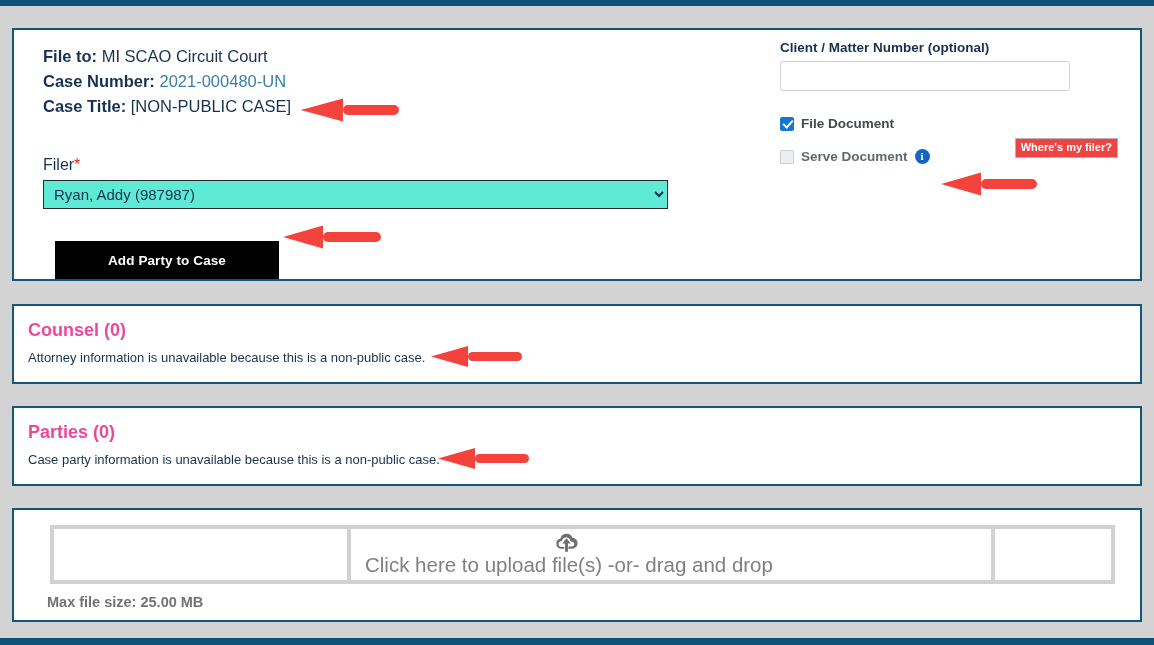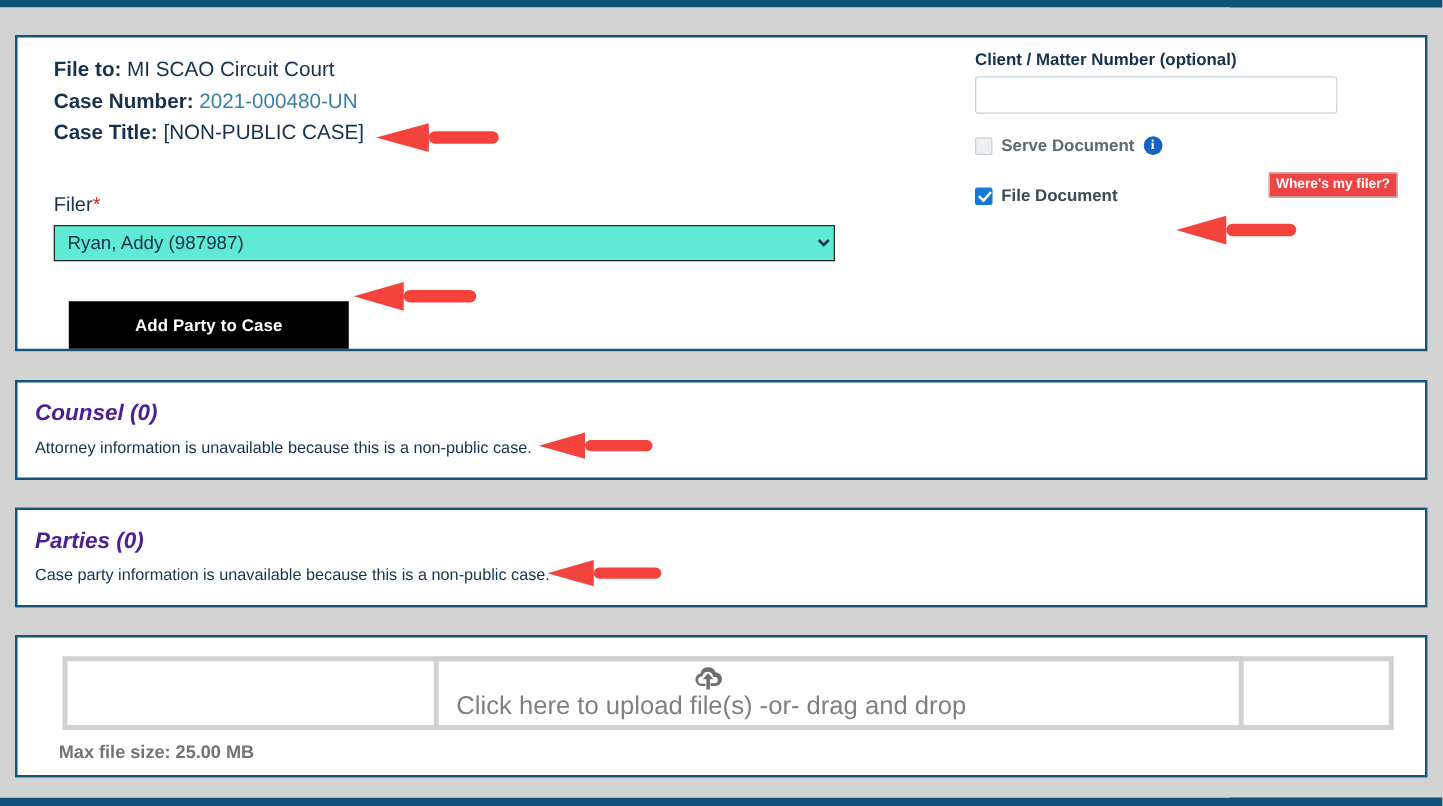--- a/index.html
+++ b/index.html
@@ -226,22 +226,21 @@
     top: 400px;
     width: 1130px;
     height: 80px;
   }
   .sec-title {
     position: absolute;
     left: 14px;
     top: 14px;
     font-size: 18px;
     font-weight: bold;
-    color: #4c1d95;
-    font-style: italic;
+    color: #ec4899;
   }
   .sec-note {
     position: absolute;
     left: 14px;
     top: 44px;
     font-size: 13px;
     color: #16324f;
   }
 
   
@@ -335,29 +334,29 @@
     </div>
 
     <div class="tooltip-badge">Where's my filer?</div>
 
     <button class="btn-primary">Add Party to Case</button>
 
     <div class="case-right">
       <div class="cmn-label">Client / Matter Number (optional)</div>
       <input class="cmn-input" type="text" placeholder="" style="">
 
+      <div class="chk-row">
+        <span class="chk-box checked"></span>
+        <span class="chk-label">File Document</span>
+      </div>
+
       <div class="chk-row second">
         <span class="chk-box disabled"></span>
         <span class="chk-label dim">Serve Document</span>
         <span class="info-icon">i</span>
-      </div>
-
-      <div class="chk-row">
-        <span class="chk-box checked"></span>
-        <span class="chk-label">File Document</span>
       </div>
     </div>
   </div>
 
   <div class="card" id="card-counsel">
     <div class="sec-title">Counsel (0)</div>
     <div class="sec-note">Attorney information is unavailable because this is a non-public case.</div>
   </div>
 
   <div class="card" id="card-parties">

